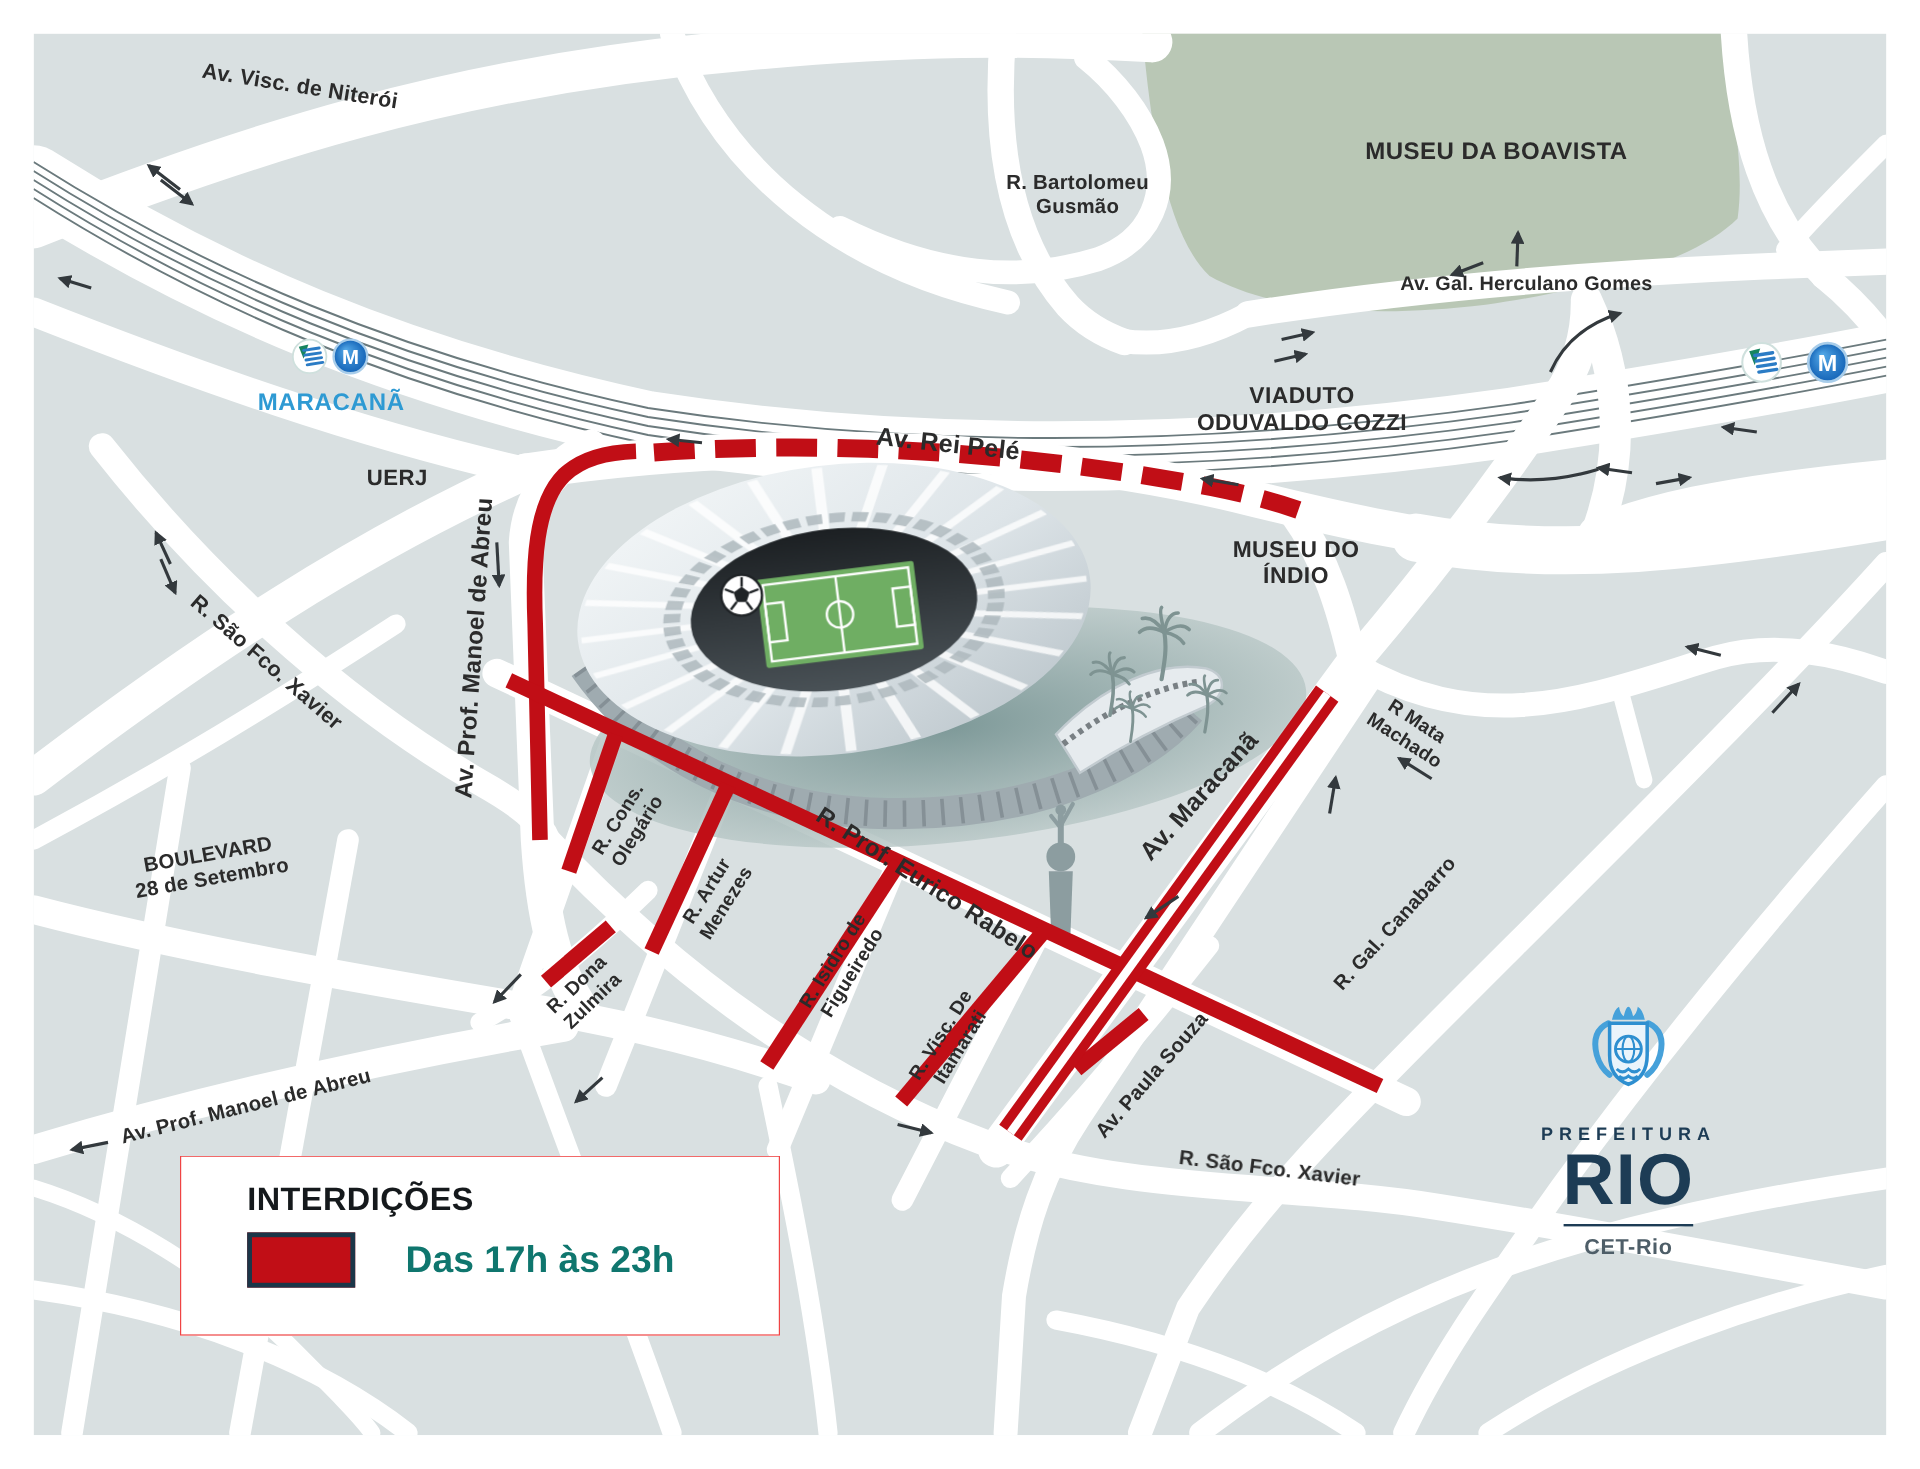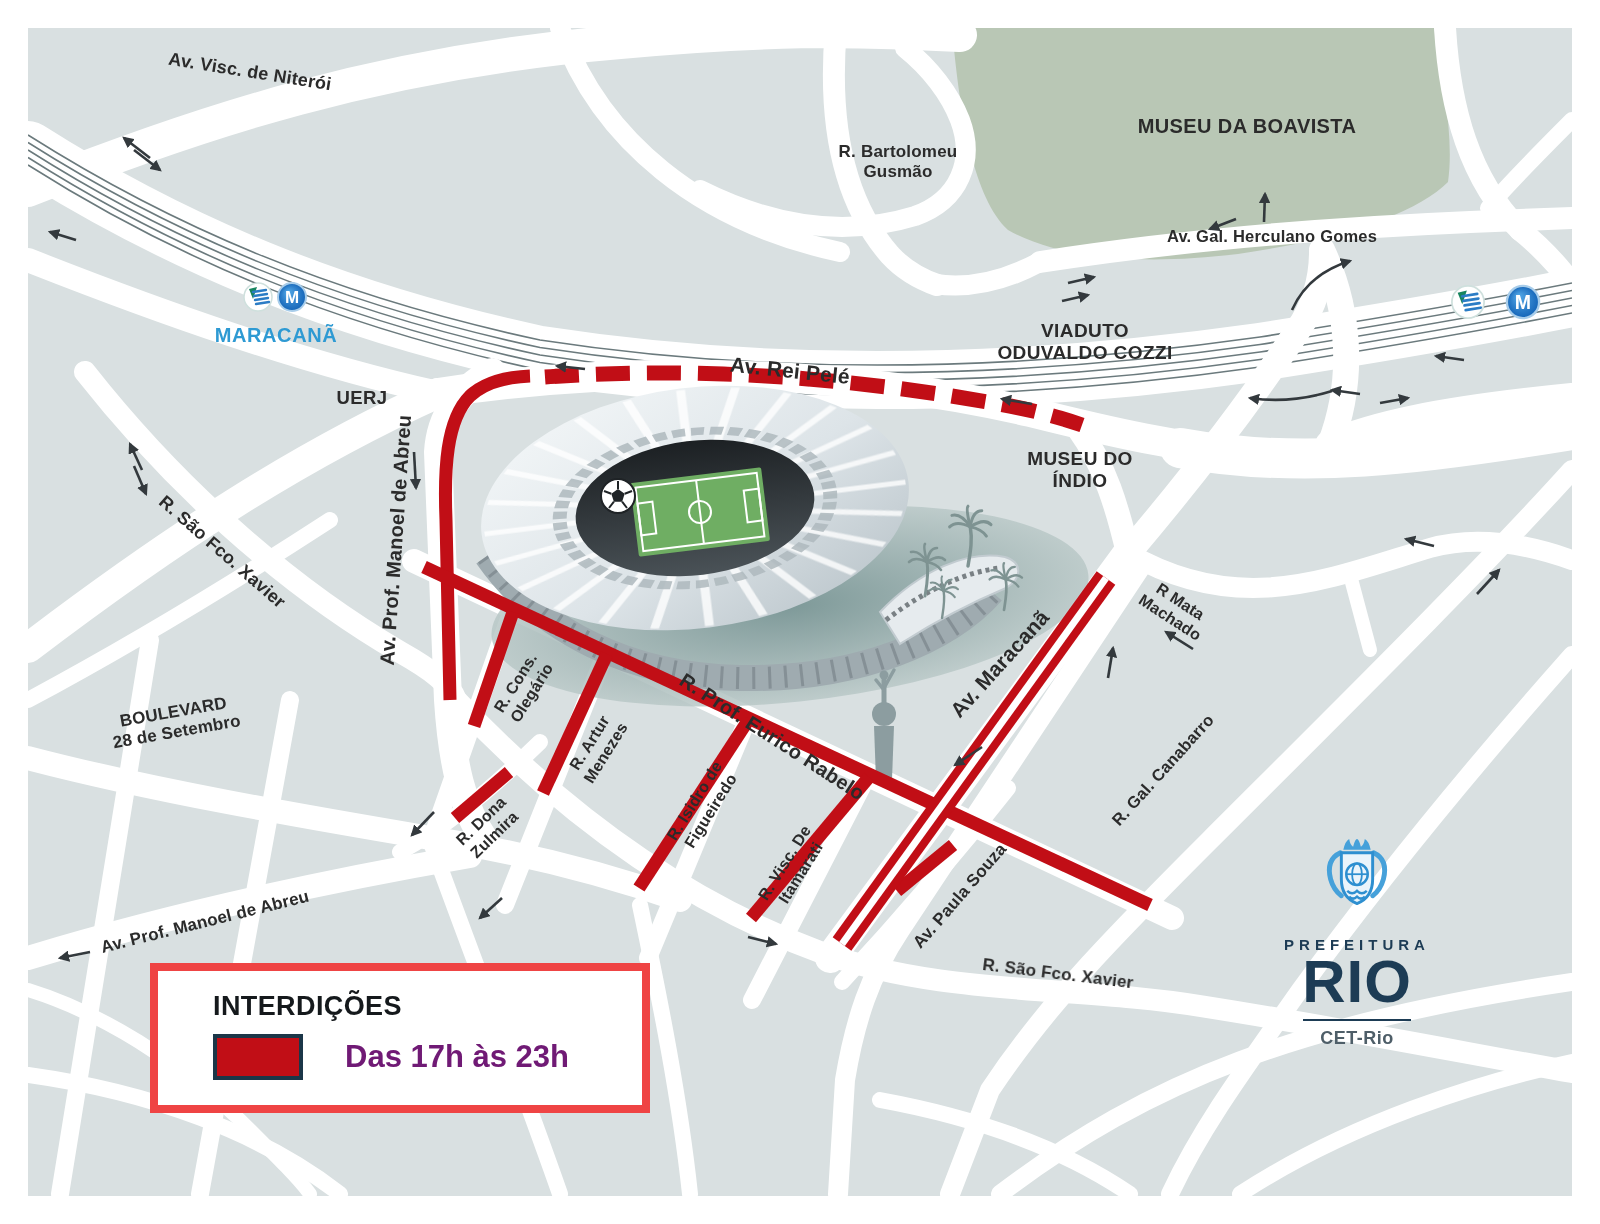--- a/index.html
+++ b/index.html
@@ -5,25 +5,25 @@
   html,body{margin:0;padding:0;background:#ffffff;}
   .stage{position:relative;width:1600px;height:1224px;background:#ffffff;overflow:hidden;
          font-family:"Liberation Sans",sans-serif;}
   .stage svg.mapsvg{position:absolute;left:0;top:0;}
   .lbl{position:absolute;transform:translate(-50%,-50%) rotate(var(--r,0deg));
        white-space:pre-line;text-align:center;color:#2b2b2b;font-weight:600;
        line-height:1.16;letter-spacing:.2px;}
   .lbl.place{letter-spacing:.4px;}
   .lbl.station{color:#2e9ad3;font-weight:700;letter-spacing:.6px;}
   .legend{position:absolute;left:150px;top:963px;width:500px;height:150px;background:#ffffff;
-          border:8px solid #ef4444;box-sizing:border-box;padding:20px 0 0 55px;}
+          border:1px solid #ef4444;box-sizing:border-box;padding:20px 0 0 55px;}
   .legend-title{font-size:27px;font-weight:800;color:#15191c;letter-spacing:.4px;}
   .legend-row{display:flex;align-items:center;margin-top:12px;}
   .legend-swatch{width:82px;height:38px;background:#c10e16;border:4px solid #1b3648;flex:0 0 auto;}
-  .legend-text{font-size:31px;font-weight:700;color:#701a75;margin-left:42px;}
+  .legend-text{font-size:31px;font-weight:700;color:#0f766e;margin-left:42px;}
   .logo{position:absolute;left:1277px;top:838px;width:160px;text-align:center;color:#1d3c55;}
   .logo-prefeitura{font-size:15px;font-weight:800;letter-spacing:5px;margin-top:4px;}
   .logo-rio{font-size:60px;font-weight:900;line-height:.95;letter-spacing:1px;}
   .logo-line{width:108px;height:2px;background:#1d3c55;margin:9px auto 7px auto;}
   .logo-cet{font-size:18px;font-weight:600;color:#4e5e68;letter-spacing:.5px;}
 </style>
 </head>
 <body>
 
 <div class="stage">
@@ -296,21 +296,21 @@
 
 <div>
   <div class="lbl" style="left:250px;top:72px;--r:9deg;font-size:18px;">Av. Visc. de Niterói</div>
   <div class="lbl" style="left:898px;top:162px;font-size:17px;">R. Bartolomeu
 Gusmão</div>
   <div class="lbl place" style="left:1247px;top:127px;font-size:20px;">MUSEU DA BOAVISTA</div>
   <div class="lbl" style="left:1272px;top:237px;font-size:16.5px;">Av. Gal. Herculano Gomes</div>
   <div class="lbl place" style="left:1085px;top:342px;font-size:19px;">VIADUTO
 ODUVALDO COZZI</div>
   <div class="lbl station" style="left:276px;top:336px;font-size:20px;">MARACANÃ</div>
-  <div class="lbl place" style="left:331px;top:398px;font-size:18.5px;margin-left:31px;">UERJ</div>
+  <div class="lbl place" style="left:331px;top:398px;font-size:18.5px;">UERJ</div>
   <div class="lbl" style="left:790px;top:371px;--r:6deg;font-size:21px;">Av. Rei Pelé</div>
   <div class="lbl place" style="left:1032px;top:470px;font-size:19px;margin-left:48px;">MUSEU DO
 ÍNDIO</div>
   <div class="lbl" style="left:396px;top:540px;--r:-86deg;font-size:20px;">Av. Prof. Manoel de Abreu</div>
   <div class="lbl" style="left:222px;top:552px;--r:41deg;font-size:18px;">R. São Fco. Xavier</div>
   <div class="lbl" style="left:175px;top:722px;--r:-10deg;font-size:17px;">BOULEVARD
 28 de Setembro</div>
   <div class="lbl" style="left:524px;top:688px;--r:-58deg;font-size:16px;">R. Cons.
 Olegário</div>
   <div class="lbl" style="left:598px;top:748px;--r:-58deg;font-size:16px;">R. Artur

